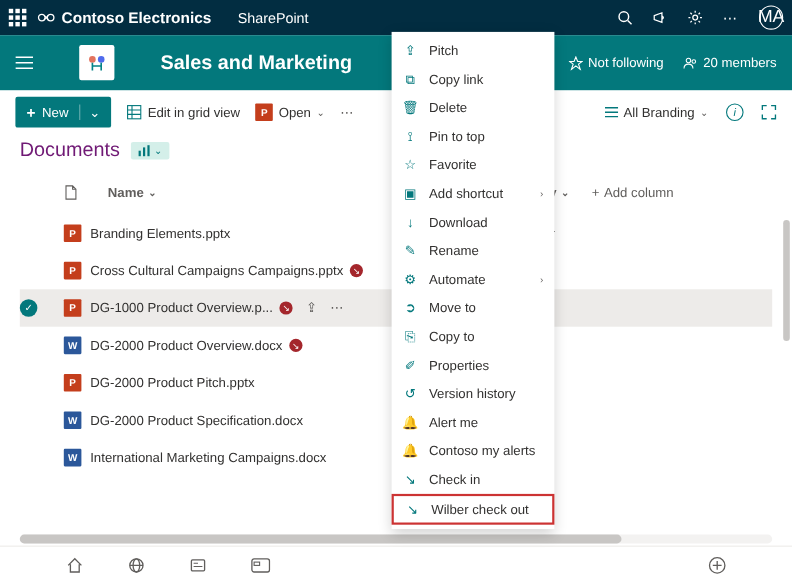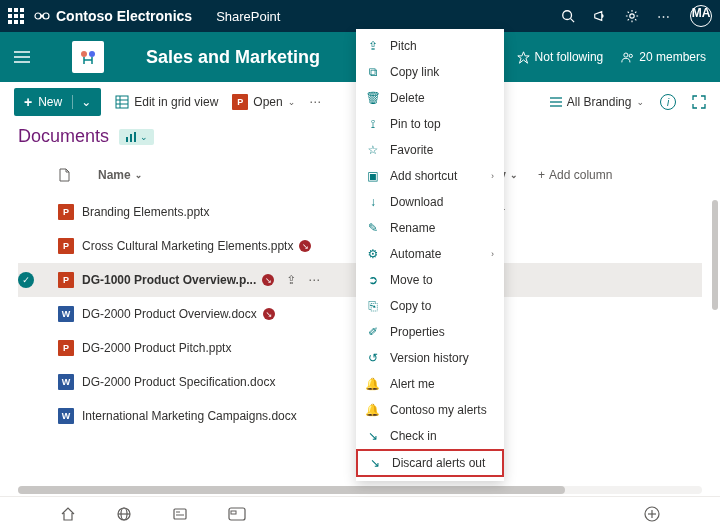--- a/index.html
+++ b/index.html
@@ -7,21 +7,21 @@
 
 
 .suite-bar { height: 32px; background: #022d41; color: #fff; display: flex; align-items: center; padding: 16px 8px; font-size: 13px; }
 .waffle { width: 16px; height: 16px; display: grid; grid-template-columns: repeat(3,4px); grid-template-rows: repeat(3,4px); gap: 2px; margin-right: 10px; }
 .waffle span { background: #fff; }
 .brand { display: flex; align-items: center; font-weight: 600; font-size: 14px; }
 .brand svg { margin-right: 6px; }
 .appname { margin-left: 24px; font-size: 13px; }
 .suite-right { margin-left: auto; display: flex; align-items: center; gap: 18px; }
 .suite-right svg { fill: #fff; }
-.avatar { width: 22px; height: 22px; border-radius: 50%; border: 1px solid #fff; display: flex; align-items: flex-start; justify-content: center; font-size: 12px; font-weight: bold; }
+.avatar { width: 22px; height: 22px; border-radius: 50%; border: 1px solid #fff; display: flex; align-items: center; justify-content: center; font-size: 16px; }
 
 
 .hub { height: 50px; background: #03787c; color: #fff; display: flex; align-items: center; padding: 0 14px; gap: 28px; }
 .hamburger { margin-right: 14px; }
 .site-logo { width: 32px; height: 32px; background: #fff; border-radius: 2px; display: flex; align-items: center; justify-content: center; margin-right: 14px; }
 .site-title { font-size: 18px; font-weight: 600; }
 .teams-ic { margin-left: 10px; }
 .hub-right { margin-left: auto; display: flex; align-items: center; gap: 18px; font-size: 12px; }
 .hub-right .item { display: flex; align-items: center; gap: 5px; }
 
@@ -42,21 +42,21 @@
 .tbl { padding: 0 18px; }
 .thead, .trow { display: grid; grid-template-columns: 40px 24px 340px 100px 120px; align-items: center; height: 34px; font-size: 12px; }
 .thead { color: #605e5c; border-bottom: none; height: 40px; }
 .thead .col { display: flex; align-items: center; gap: 4px; font-weight: 600; margin-left: 16px; }
 .trow { color: #323130; }
 .trow.selected { background: #edebe9; }
 .check { width: 16px; height: 16px; border-radius: 50%; background: #03787c; color: #fff; display: none; align-items: center; justify-content: center; font-size: 9px; }
 .trow.selected .check { display: flex; }
 .fname { display: flex; align-items: center; gap: 6px; font-weight: 600; }
 .trow .fname { font-weight: 400; }
-.trow.selected .fname span:first-of-type { font-weight: 700; }
+.trow.selected .fname span:first-of-type { font-weight: 400; }
 .fileic { width: 16px; height: 16px; display: flex; align-items: center; justify-content: center; font-size: 9px; font-weight: bold; color: #fff; border-radius: 1px; }
 .pptx { background: #c43e1c; }
 .docx { background: #2b579a; }
 .redmark { width: 12px; height: 12px; border-radius: 50%; background: #a4262c; color: #fff; display: inline-flex; align-items: center; justify-content: center; font-size: 8px; }
 .docic { color: #605e5c; }
 
 
 .ctxmenu { position: absolute; left: 356px; top: 29px; width: 148px; background: #fff; box-shadow: 0 4px 12px rgba(0,0,0,.18); font-size: 12px; padding: 4px 0; z-index: 50; }
 .ctxitem { height: 26px; display: flex; align-items: center; padding: 0 10px; gap: 10px; color: #323130; position: relative; }
 .ctxitem .ic { width: 14px; display: flex; justify-content: center; color: #03787c; }
@@ -236,21 +236,21 @@
         </div>
         <div>O Administrator</div>
         <div></div>
       </div>
       <div class="trow">
         <div></div>
         <div>
           <span class="fileic pptx">P</span>
         </div>
         <div class="fname">
-          <span>Cross Cultural Marketing Elements.pptx</span> 
+          <span>Cross Cultural Campaigns Campaigns.pptx</span> 
           <span class="redmark">↘</span>
         </div>
         <div>Wilber</div>
         <div></div>
       </div>
       <div class="trow selected">
         <div>
           <span class="check">✓</span>
         </div>
         <div>
@@ -375,21 +375,21 @@
   <div class="ctxitem">
       <span class="ic">🔔</span>
       <span>Contoso my alerts</span>
     </div>
   <div class="ctxitem">
       <span class="ic">↘</span>
       <span>Check in</span>
     </div>
   <div class="ctxitem highlight">
       <span class="ic">↘</span>
-      <span>Discard alerts out</span>
+      <span>Wilber check out</span>
     </div>
 </div>
 
 <div class="vscroll"></div>
 <div class="hscroll">
     <div class="thumb"></div>
   </div>
 
 <div class="bottombar">
   <svg width="16" height="16" viewBox="0 0 16 16">

